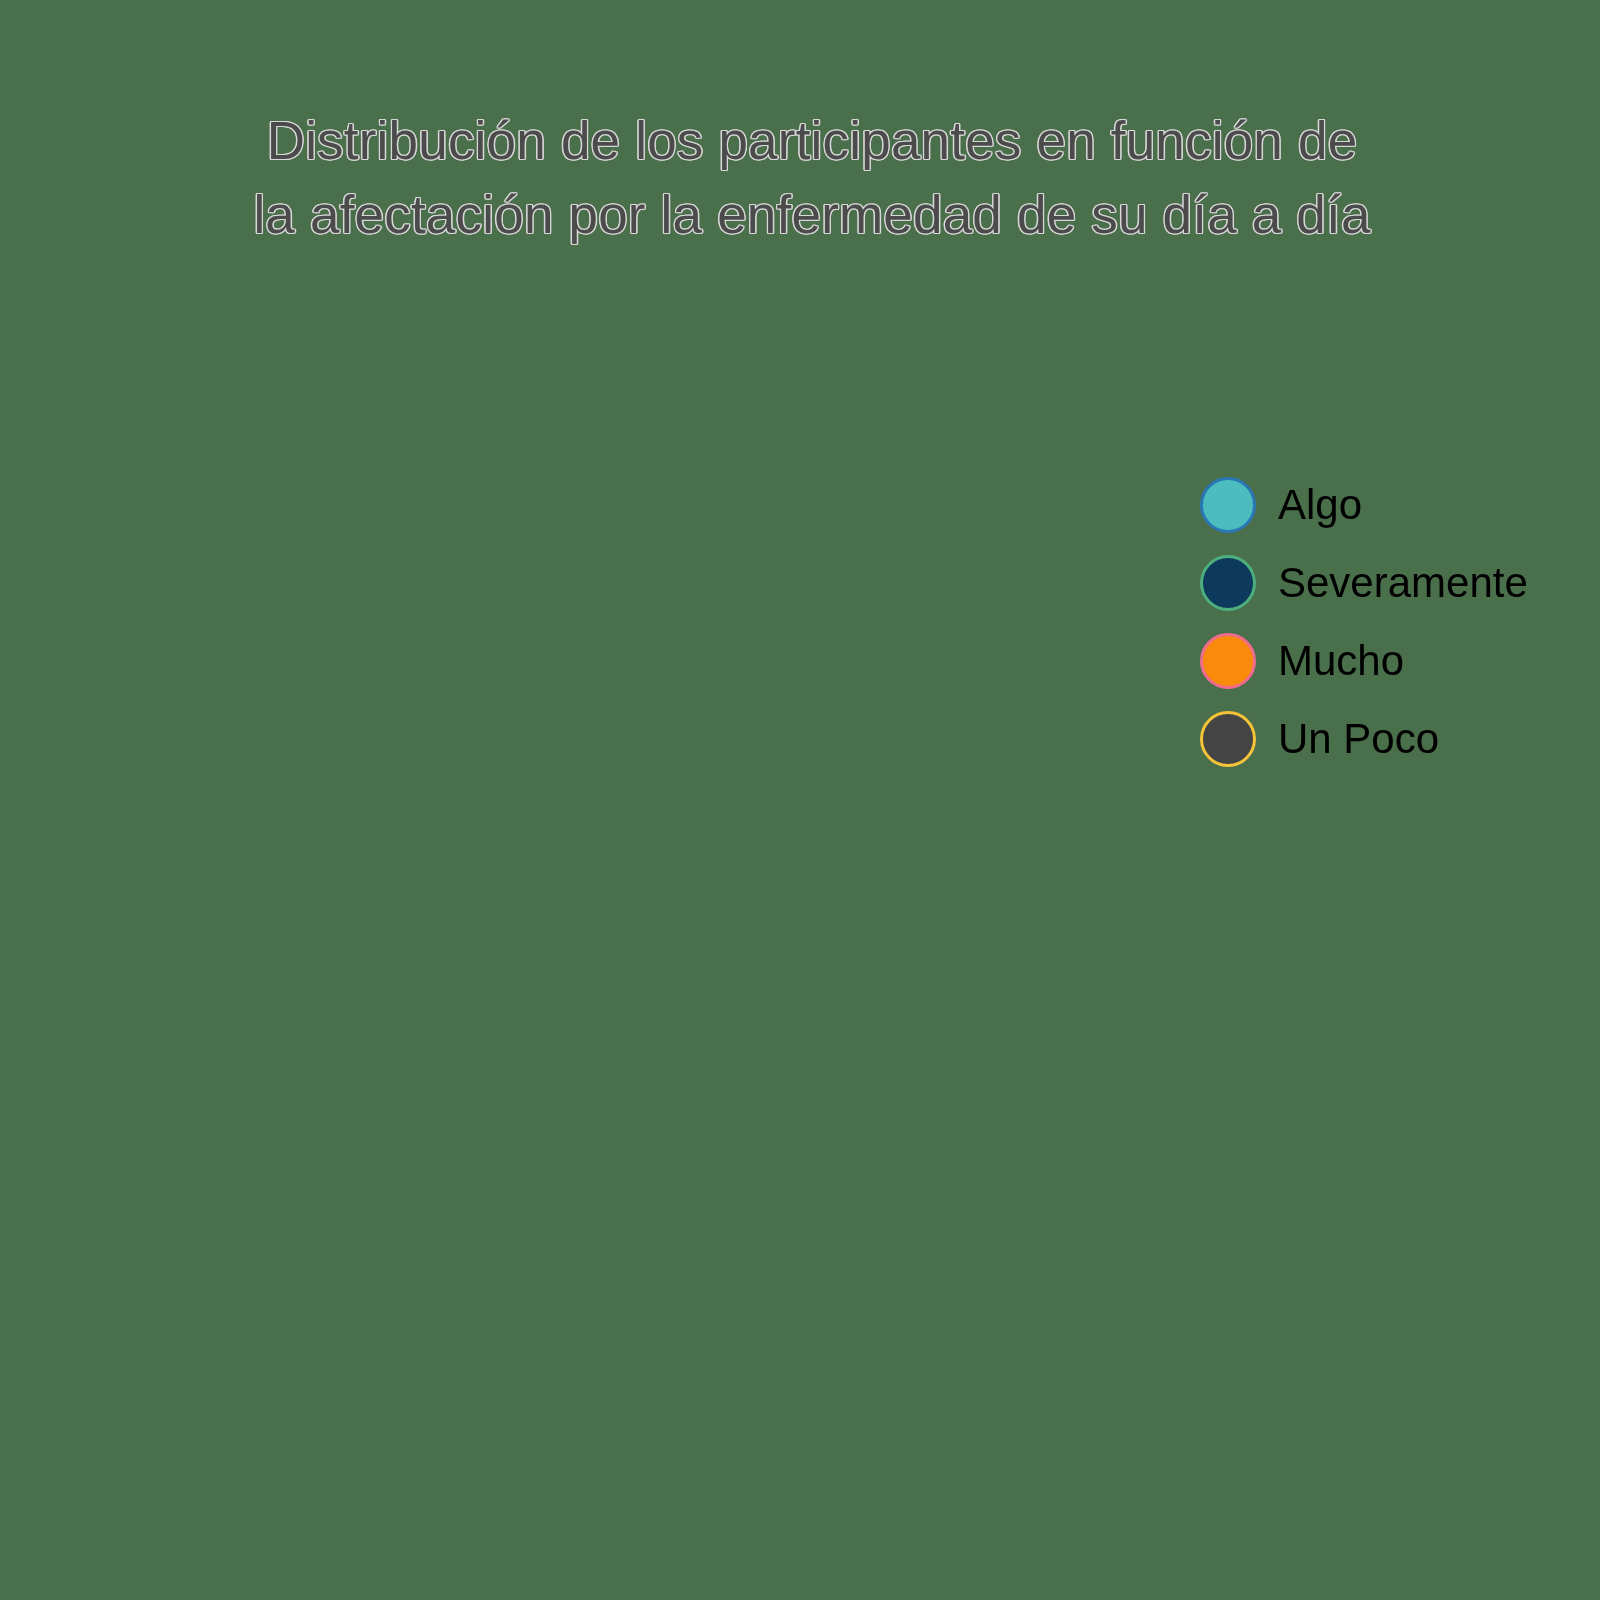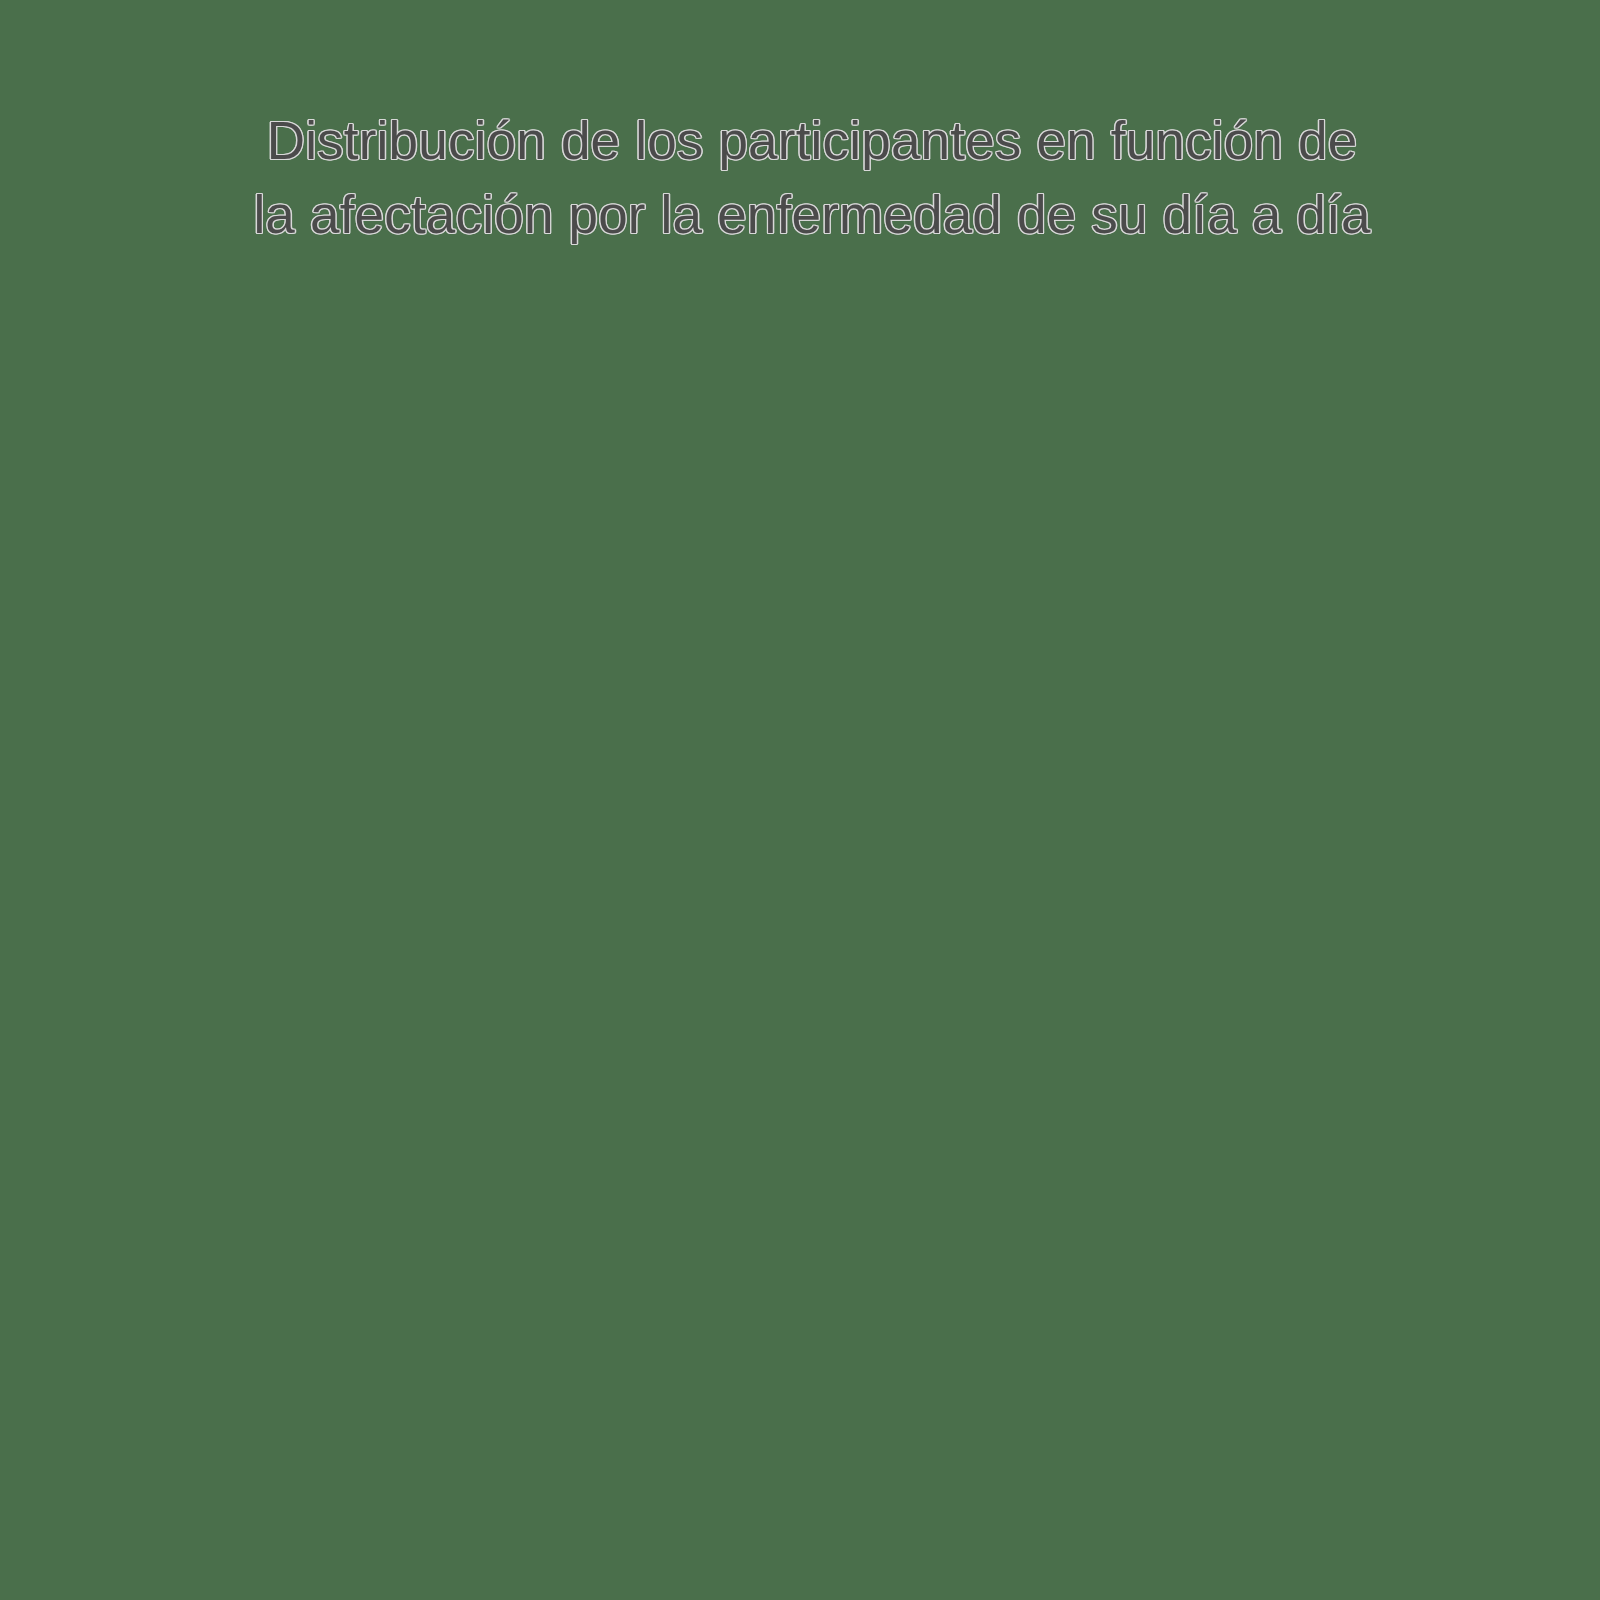--- a/index.html
+++ b/index.html
@@ -98,14 +98,32 @@
 </style>
 </head>
 <body>
 
 <div id="stage">
 
   <div id="chart-title">Distribución de los participantes en función de
 la afectación por la enfermedad de su día a día</div>
 
 
+  <div id="legend">
+      <div class="legend-row">
+        <span class="legend-swatch" style="background: rgb(76, 188, 190); border-color: rgb(43, 119, 181);"></span>
+        <span class="legend-label">Algo</span>
+      </div>
+      <div class="legend-row">
+        <span class="legend-swatch" style="background: rgb(13, 58, 92); border-color: rgb(76, 175, 125);"></span>
+        <span class="legend-label">Severamente</span>
+      </div>
+      <div class="legend-row">
+        <span class="legend-swatch" style="background: rgb(249, 139, 10); border-color: rgb(240, 107, 140);"></span>
+        <span class="legend-label">Mucho</span>
+      </div>
+      <div class="legend-row">
+        <span class="legend-swatch" style="background: rgb(68, 68, 68); border-color: rgb(245, 195, 58);"></span>
+        <span class="legend-label">Un Poco</span>
+      </div>
+    </div>
 
 </div>
 
 </body></html>

